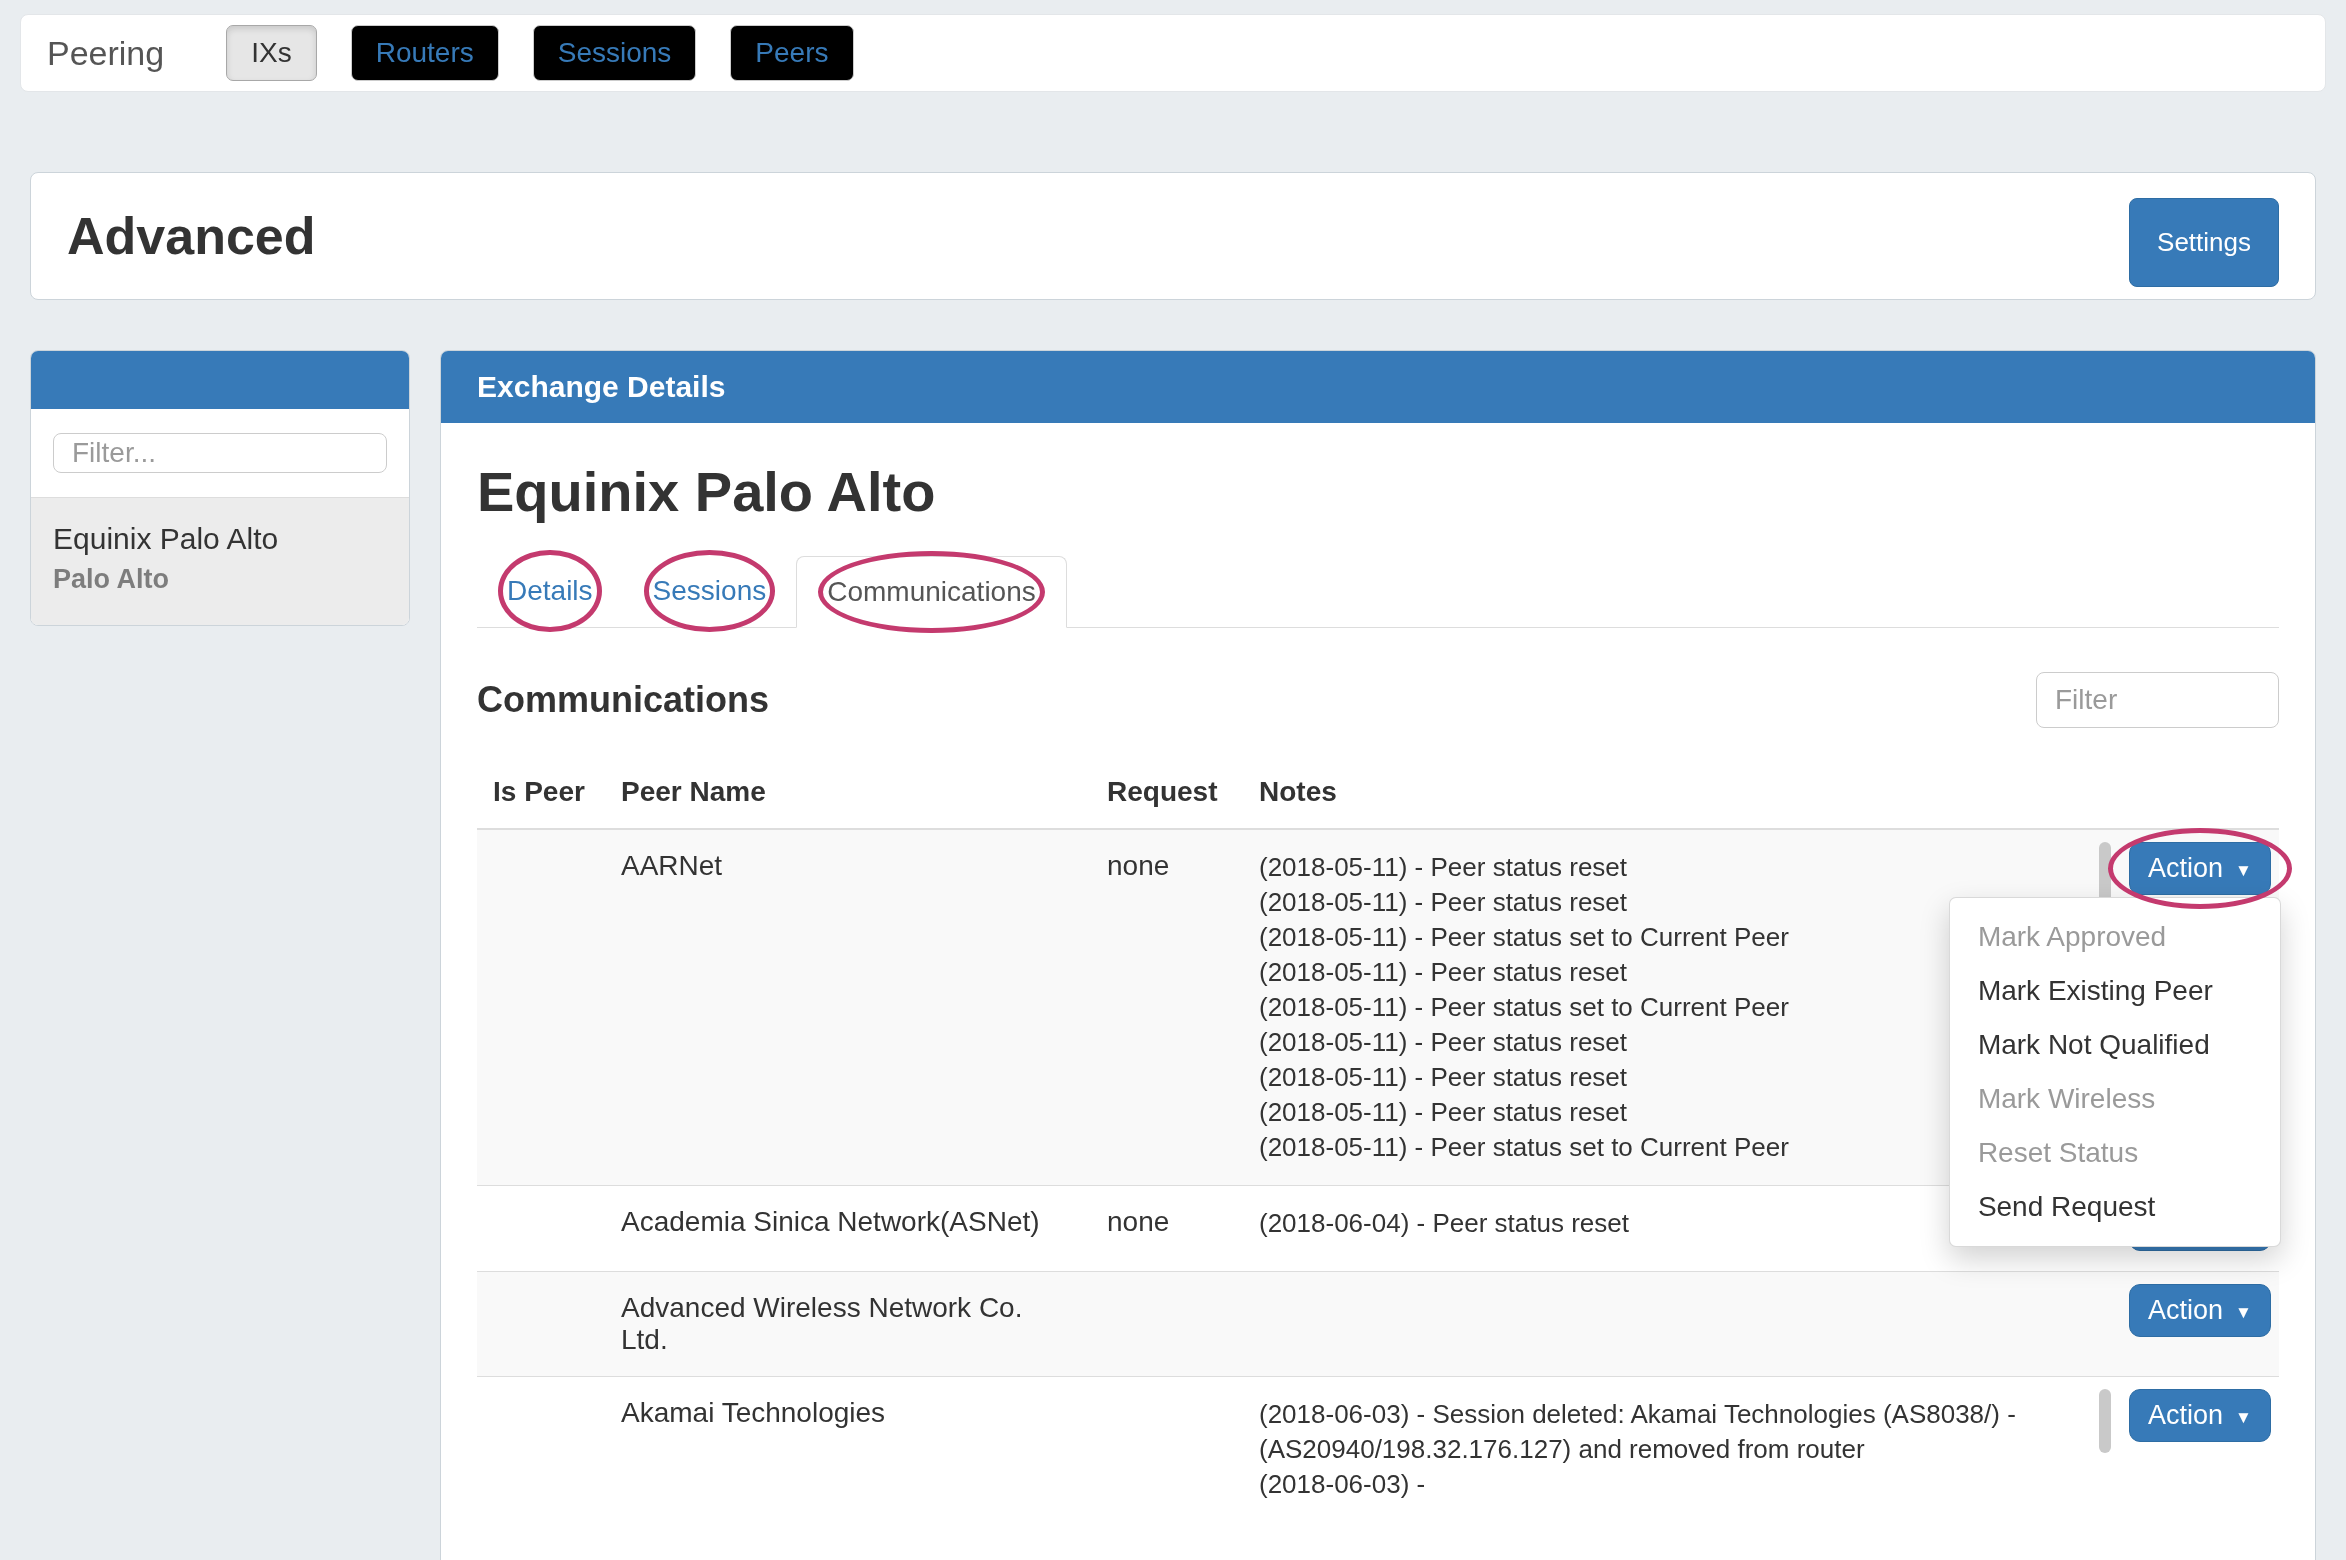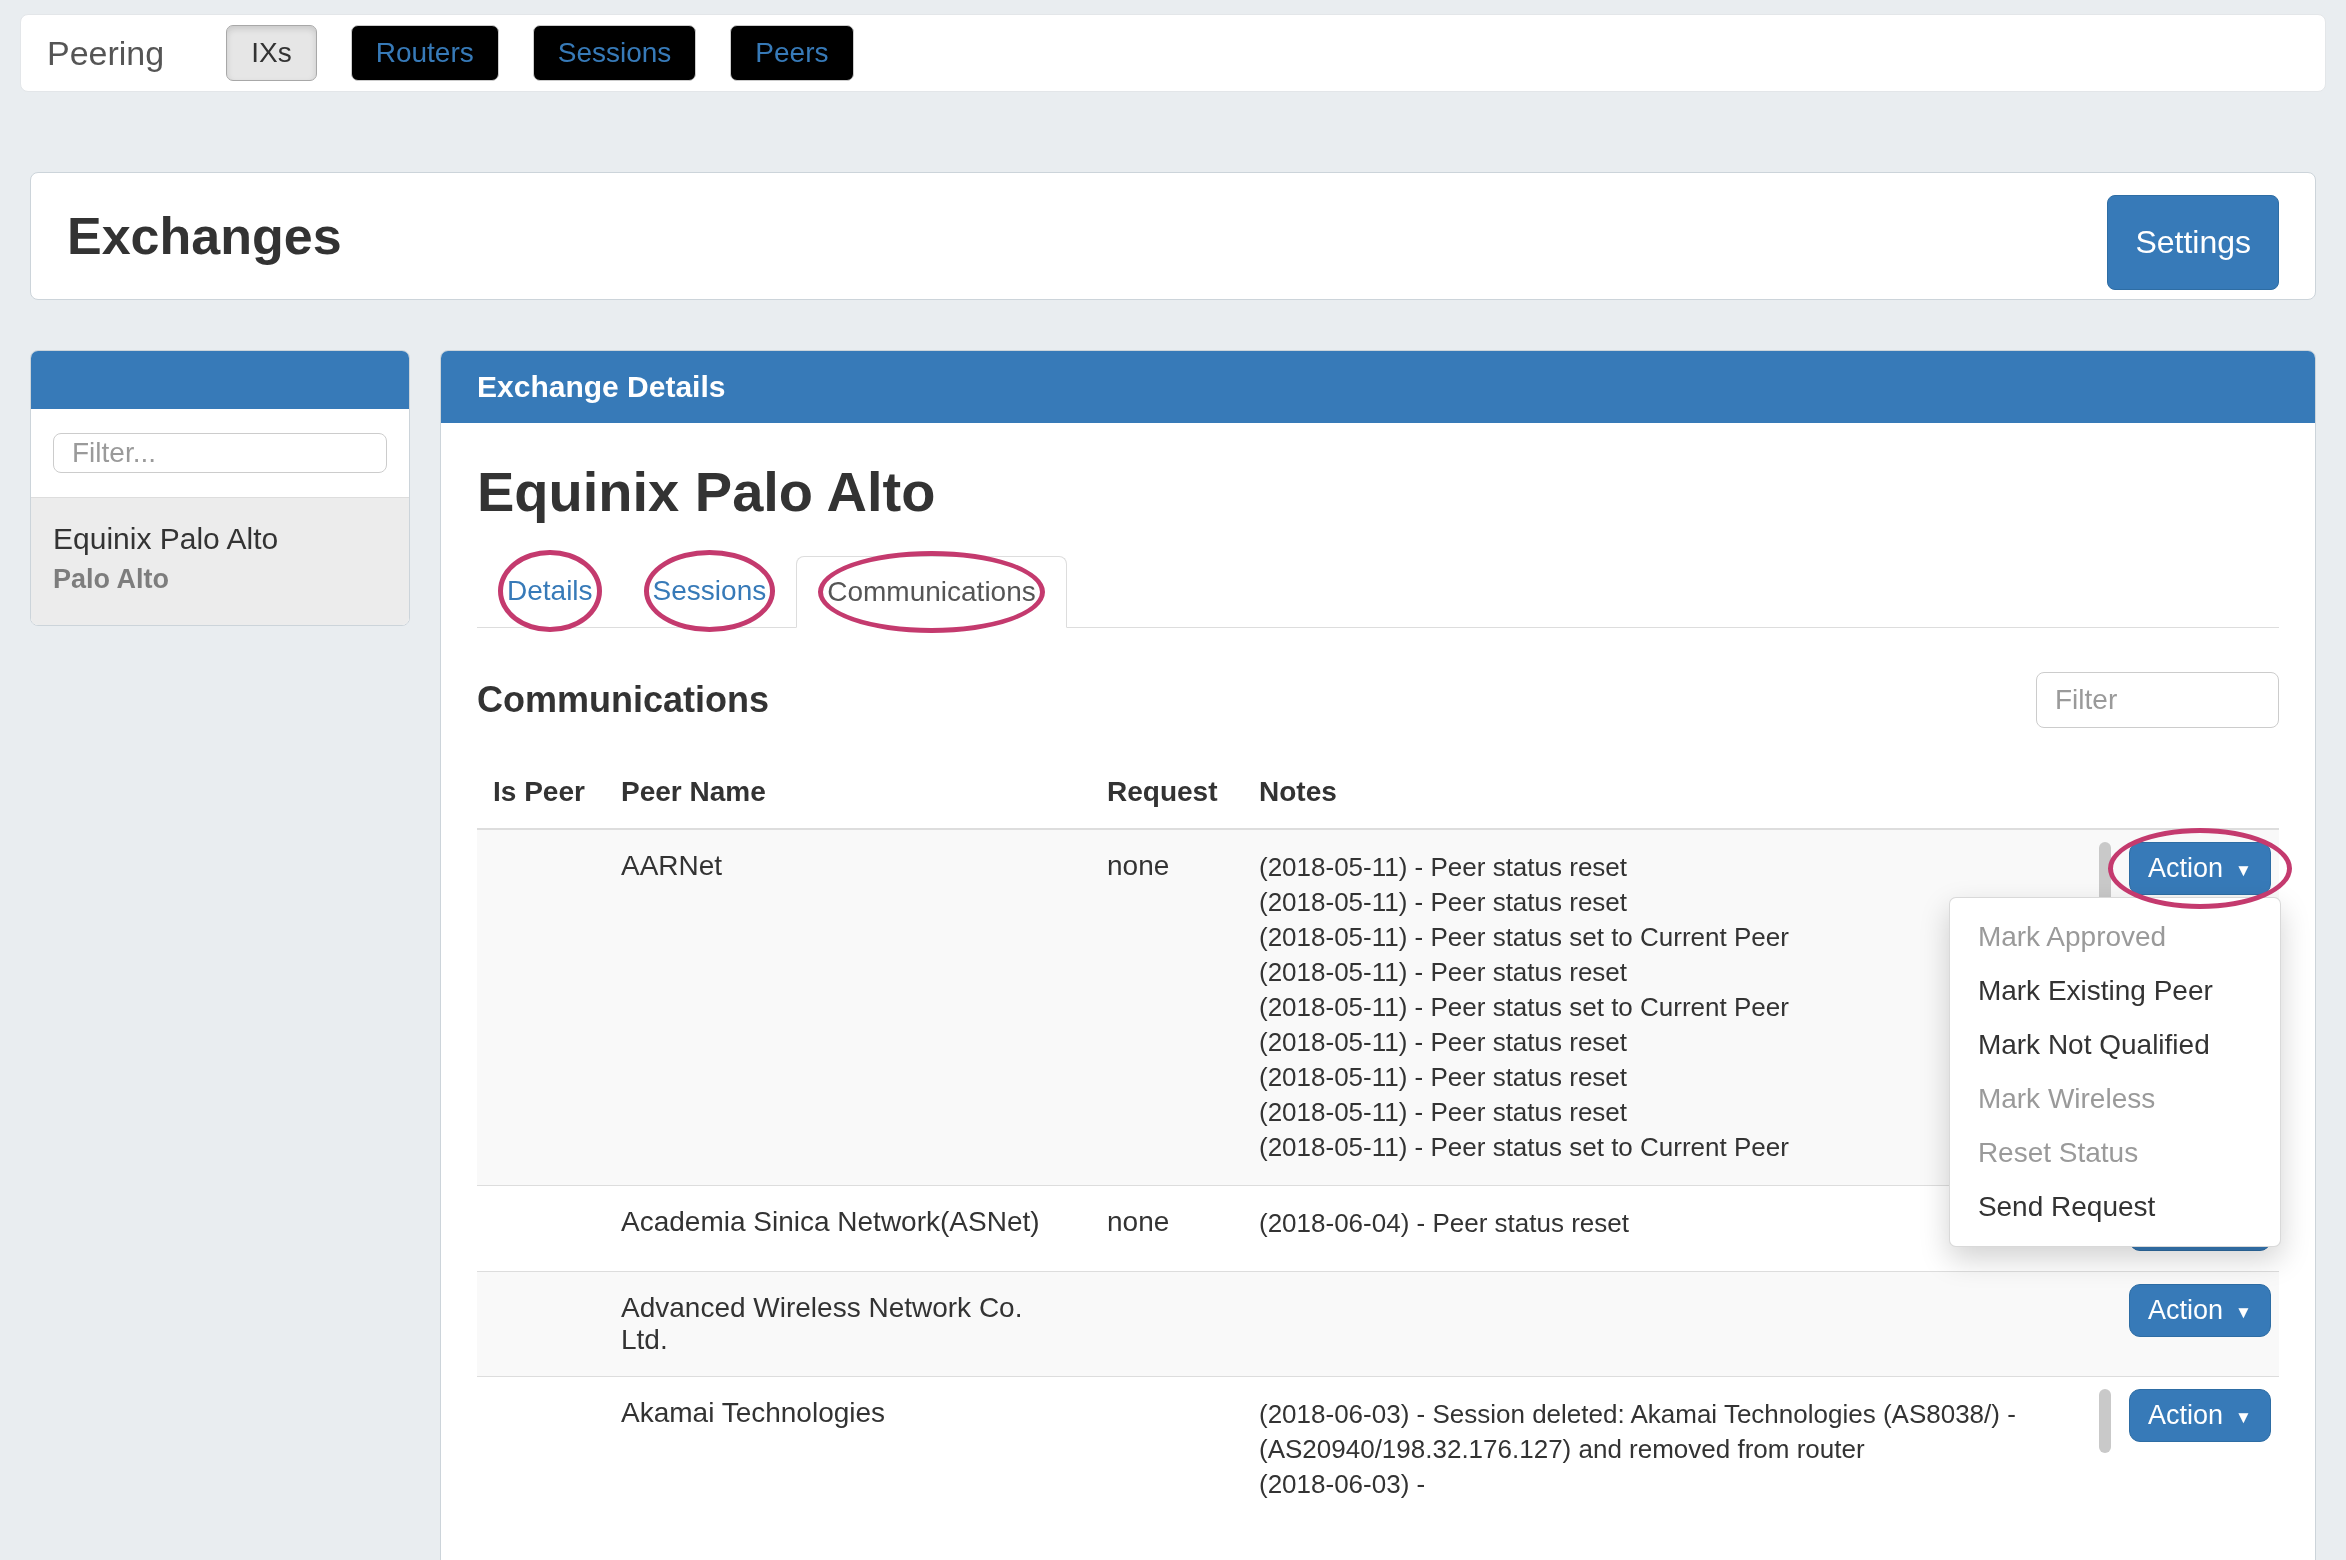--- a/index.html
+++ b/index.html
@@ -59,21 +59,21 @@
     background: #fff;
     border: 1px solid var(--panel-border);
     border-radius: 8px;
     display: flex;
     align-items: center;
     justify-content: space-between;
     padding: 0 36px;
   }
   .page-title { font-size: 52px; font-weight: bold; color: #333; }
   .btn-primary {
-    font-size: 32px;
+    font-size: 26px;
     background: var(--accent-blue);
     border: 1px solid var(--accent-blue-border);
     color: #fff;
     border-radius: 8px;
     padding: 28px 27px;
     cursor: pointer;
     font-family: inherit;
     margin-top: 12px;
   }
 
@@ -283,21 +283,21 @@
 
 <nav class="navbar">
   <span class="brand">Peering</span>
   <button class="nav-btn active">IXs</button>
   <button class="nav-btn">Routers</button>
   <button class="nav-btn">Sessions</button>
   <button class="nav-btn">Peers</button>
 </nav>
 
 <section class="header-panel">
-  <h1 class="page-title">Exchanges</h1>
+  <h1 class="page-title">Advanced</h1>
   <button class="btn-primary">Settings</button>
 </section>
 
 <div class="content-row">
 
   <aside class="sidebar">
     <div class="blue-bar"></div>
     <div class="sidebar-body">
       <input class="filter-input" placeholder="Filter..." style="">
     </div>

